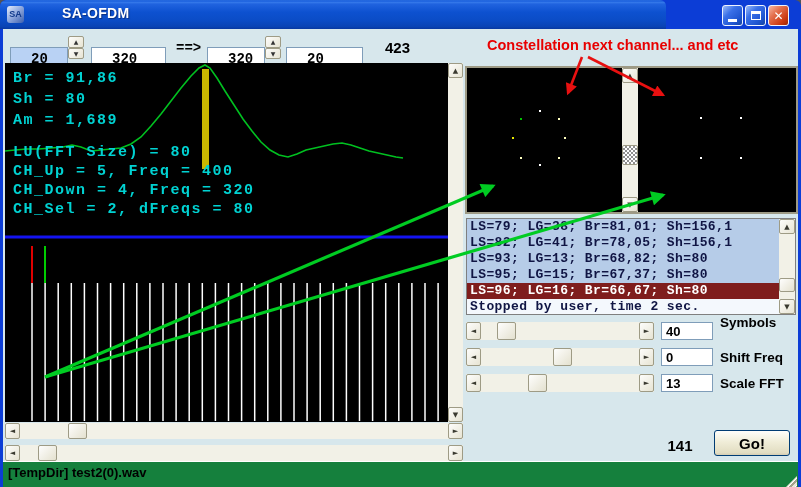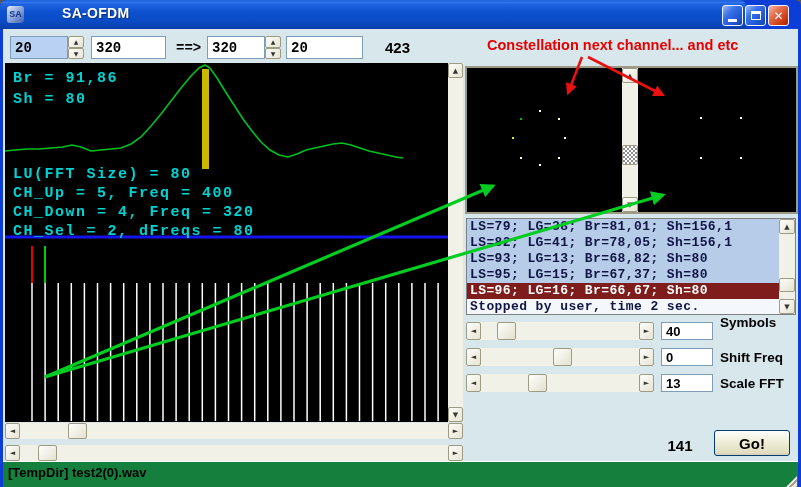--- a/index.html
+++ b/index.html
@@ -2,58 +2,58 @@
 <html><head>
 <meta charset="utf-8">
 <style>
   * { margin:0; padding:0; box-sizing:border-box; }
   html,body { width:801px; height:487px; }
   body { font-family:"Liberation Sans",sans-serif; background:#555; }
   #window { position:relative; width:801px; height:487px; background:#0c3dd6;
             border-radius:6px 6px 0 0; overflow:hidden; }
 
   
-  .titlebar { position:absolute; left:0; top:0; width:746px; height:29px;
+  .titlebar { position:absolute; left:0; top:0; width:666px; height:29px;
     border-radius:6px 6px 0 0;
     background:linear-gradient(180deg,#2a6ee0 0%,#1a5fdd 4%,#3579ea 8%,#2063df 14%,#0d51d0 42%,#0b4cc6 70%,#0a43b4 92%,#0838a0 100%); }
   .app-icon { position:absolute; left:7px; top:6px; width:17px; height:17px; border-radius:3px;
     background:linear-gradient(135deg,#e8eefb 0%,#9db4e4 40%,#3c5fae 100%);
     color:#123a8c; font:bold 9px "Liberation Sans",sans-serif; text-align:center; line-height:17px; }
   .title-text { position:absolute; left:30px; top:5px; color:#fff; font:bold 14px "Liberation Sans",sans-serif;
     text-shadow:1px 1px 1px #0a2e7e; letter-spacing:.3px;margin-left:32px; }
   .tb { position:absolute; top:5px; width:21px; height:21px; border:1px solid #eef3ff; border-radius:3px;
     display:flex; align-items:center; justify-content:center; }
   .tb-min,.tb-max { background:linear-gradient(135deg,#9cbcf8 0%,#3a70e8 35%,#1e54d0 75%,#16449f 100%); }
   .tb-close { background:linear-gradient(135deg,#f6b8a4 0%,#e4714f 35%,#cc3a12 75%,#9c2500 100%); }
   .glyph-min { width:9px; height:3px; background:#fff; margin-top:10px; }
   .glyph-max { width:10px; height:9px; border:1px solid #fff; border-top:3px solid #fff; background:transparent; }
   .tb-close span { color:#fff; font:bold 12px "DejaVu Sans",sans-serif; line-height:1; }
 
   
   .client { position:absolute; left:3px; top:29px; width:795px; height:455px; background:#d7e7ec; }
 
   
   .edit { position:absolute; height:23px; background:#fff; border:1px solid #7f9db9;
-    font:bold 14px "Liberation Mono",monospace; color:#000; padding:0 0 0 4px; }
+    font:bold 14px "Liberation Mono",monospace; color:#000; padding:0 0 0 20px;margin-top:11px; }
   .spinner { position:absolute; height:23px; }
   .spinner .edit { position:absolute; left:0; top:0; height:23px; }
   .spin-btns { position:absolute; right:0; top:0; width:16px; height:23px; display:flex; flex-direction:column; }
   .spin-btn { flex:1; background:linear-gradient(135deg,#fdfdfb,#e7e4d3); border:1px solid #9e9b85; border-radius:2px;
     font-size:6px; color:#333; display:flex; align-items:center; justify-content:center;
     font-family:"DejaVu Sans",sans-serif; }
   .tool-label { position:absolute; font:bold 14px "Liberation Mono",monospace; color:#000; }
   #count-label { font:bold 15px "Liberation Sans",sans-serif; }
   #red-note { position:absolute; left:487px; top:37px; color:#e80000; font:bold 14.5px "Liberation Sans",sans-serif; }
 
   
   #fft-panel { position:absolute; left:5px; top:63px; width:443px; height:359px; background:#000; overflow:hidden; }
   .fft-info { position:absolute; left:8px; color:#00d2d2; font:bold 15px "Liberation Mono",monospace;
     letter-spacing:1.5px; white-space:pre; }
   #fft-info-top { top:5px; line-height:21px; }
-  #fft-info-bottom { top:102px; line-height:19px; }
+  #fft-info-bottom { top:80px; line-height:19px; }
 
   
   .sb { position:absolute; background:#f2f1e7; }
   .sb-btn { position:absolute; background:linear-gradient(135deg,#fdfdfb,#e7e4d3); border:1px solid #9e9b85;
     border-radius:2px; font-size:7px; color:#3a3a30; display:flex; align-items:center; justify-content:center;
     font-family:"DejaVu Sans",sans-serif; }
   .sb-h .sb-btn { top:0; width:15px; height:100%; }
   .sb-h .sb-b1 { left:0; } .sb-h .sb-b2 { right:0; }
   .sb-v .sb-btn { left:0; width:100%; height:15px; }
   .sb-v .sb-b1 { top:0; } .sb-v .sb-b2 { bottom:0; }
@@ -184,21 +184,21 @@
         <line x1="328.3" y1="220" x2="328.3" y2="358" stroke="#ffffff" stroke-width="1.5"></line>
         <line x1="341.4" y1="220" x2="341.4" y2="358" stroke="#ffffff" stroke-width="1.5"></line>
         <line x1="354.5" y1="220" x2="354.5" y2="358" stroke="#ffffff" stroke-width="1.5"></line>
         <line x1="367.59999999999997" y1="220" x2="367.59999999999997" y2="358" stroke="#ffffff" stroke-width="1.5"></line>
         <line x1="380.7" y1="220" x2="380.7" y2="358" stroke="#ffffff" stroke-width="1.5"></line>
         <line x1="393.8" y1="220" x2="393.8" y2="358" stroke="#ffffff" stroke-width="1.5"></line>
         <line x1="406.9" y1="220" x2="406.9" y2="358" stroke="#ffffff" stroke-width="1.5"></line>
         <line x1="420" y1="220" x2="420" y2="358" stroke="#ffffff" stroke-width="1.5"></line>
         <line x1="433.09999999999997" y1="220" x2="433.09999999999997" y2="358" stroke="#ffffff" stroke-width="1.5"></line>
       </svg>
-    <div class="fft-info" id="fft-info-top"><div>Br = 91,86</div><div>Sh = 80</div></div>
+    <div class="fft-info" id="fft-info-top"><div>Br = 91,86</div><div>Sh = 80</div><div>Am = 1,689</div></div>
     <div class="fft-info" id="fft-info-bottom"><div>LU(FFT Size) = 80</div><div>CH_Up = 5, Freq = 400</div><div>CH_Down = 4, Freq = 320</div><div>CH_Sel = 2, dFreqs = 80</div></div>
   </div>
   <div class="sb sb-v" id="vscroll-left" style="left:448px; top:63px; width:15px; height:359px;">
       <div class="sb-btn sb-b1">
         <span>▲</span>
       </div>
       <div class="sb-btn sb-b2">
         <span>▼</span>
       </div>
     </div>

